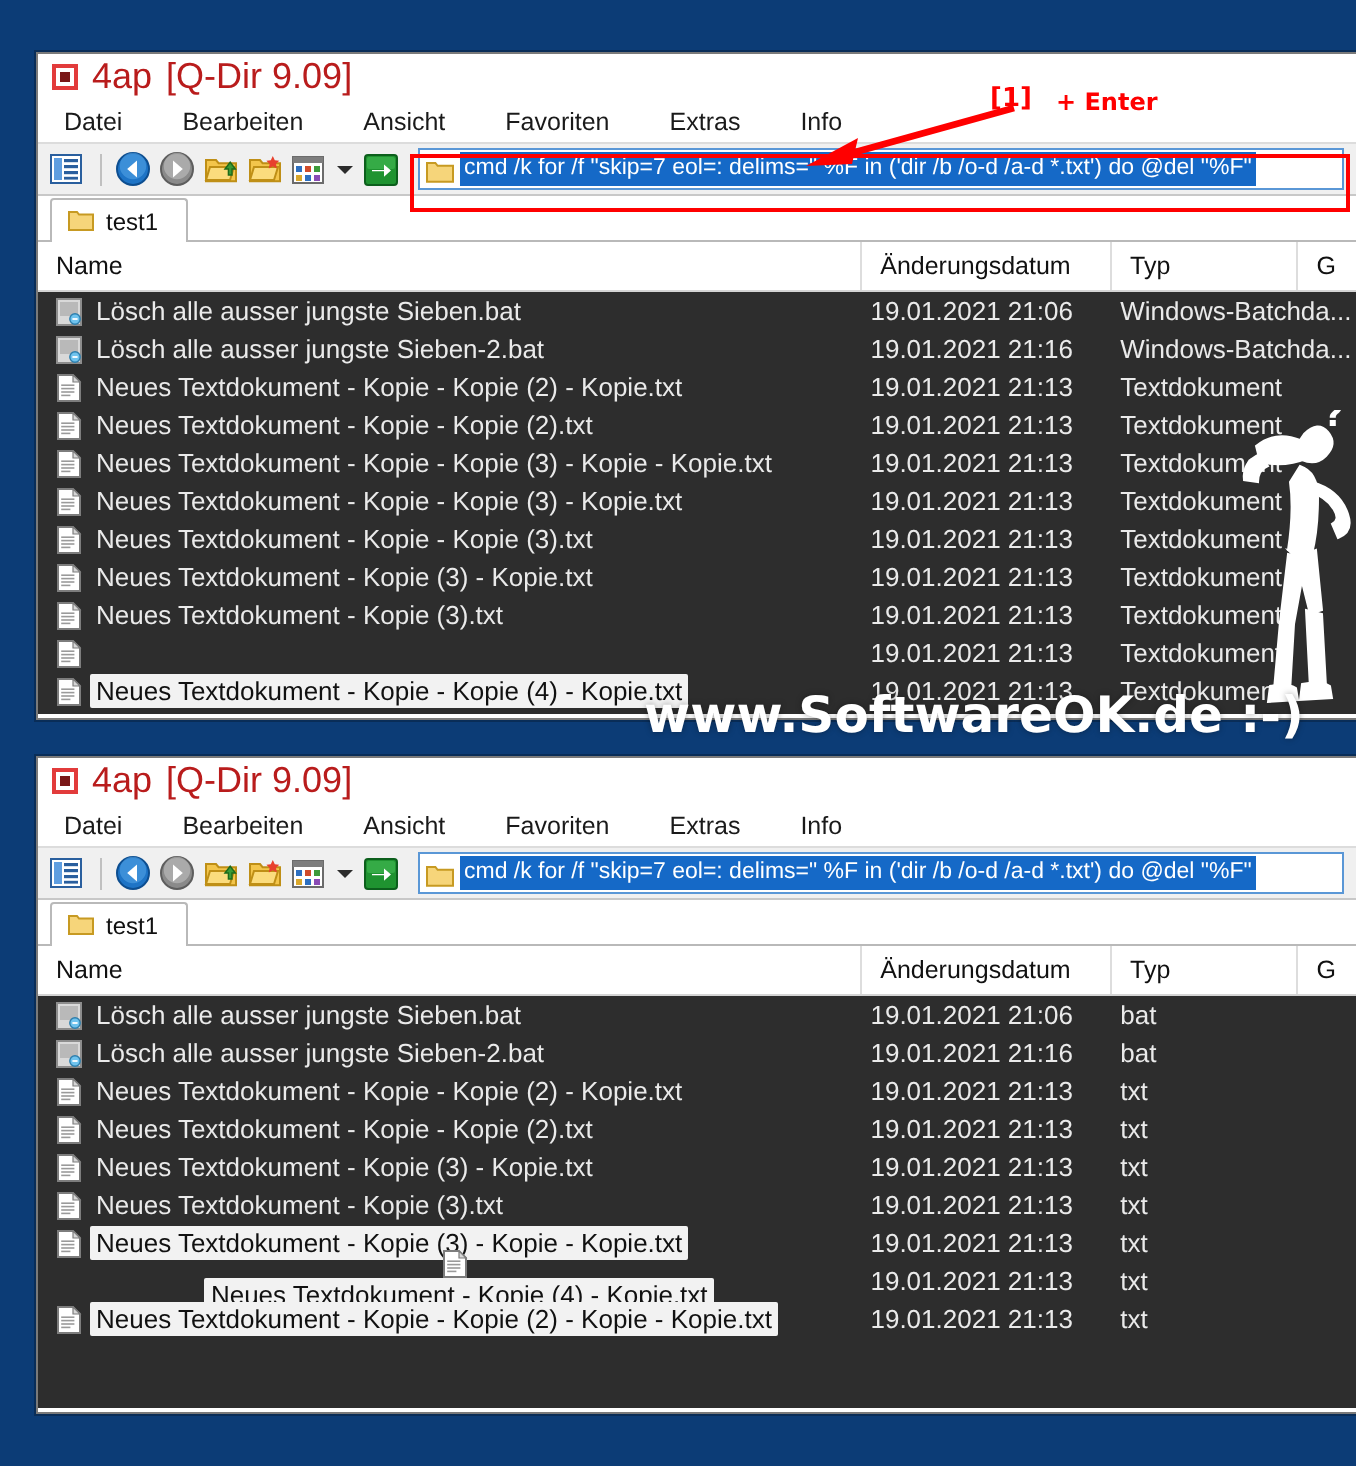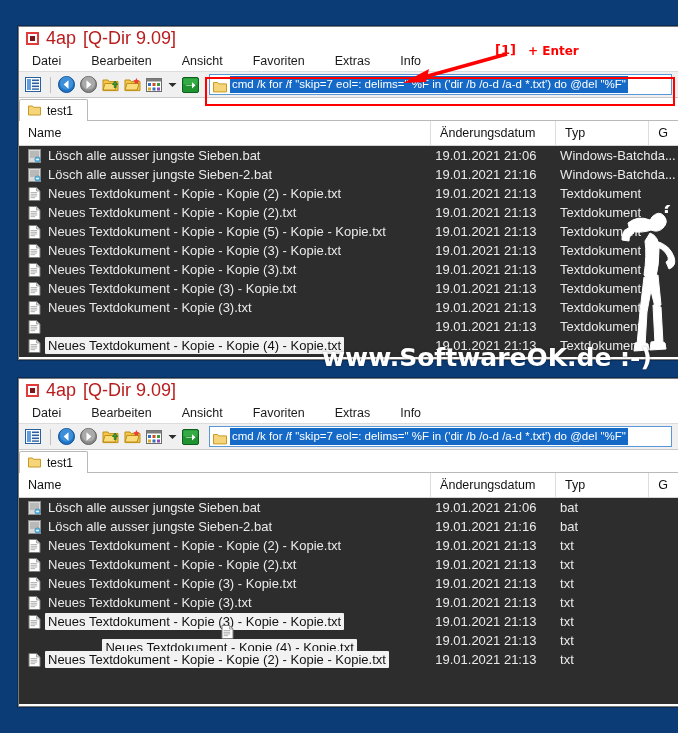--- a/index.html
+++ b/index.html
@@ -88,21 +88,21 @@
     white-space:nowrap;
     overflow:hidden;
     font-family:"Liberation Sans", sans-serif;
   }
   
   .tabstrip{
     height:22px;
     background:#ffffff;
     border-bottom:1px solid #b9b9b9;
     display:flex;align-items:center;
-    padding-left:0;
+    padding-left:6px;
   }
   .tab{
     height:21px;
     display:flex;align-items:center;
     padding:0 14px 0 8px;
     border:1px solid #b9b9b9;border-bottom:none;
     background:#ffffff;
     font-size:12px;color:#111;
     border-radius:2px 2px 0 0;
     position:relative;top:1px;
@@ -357,21 +357,21 @@
           <span class="ico"><svg width="13" height="14" viewBox="0 0 13 14">
               <path d="M1 0.5 h7.5 L12 4 v9.5 H1 Z" fill="#ffffff" stroke="#7d7d7d"></path>
               <path d="M8.5 0.5 L12 4 h-3.5 Z" fill="#d7d7d7" stroke="#7d7d7d" stroke-width=".6"></path>
               <g stroke="#9a9a9a" stroke-width=".8">
                 <path d="M2.6 5.6 h6.6"></path>
                 <path d="M2.6 7.3 h6.6"></path>
                 <path d="M2.6 9 h6.6"></path>
                 <path d="M2.6 10.7 h4.6"></path>
               </g>
             </svg></span>
-          <span class="lbl">Neues Textdokument - Kopie - Kopie (5) - Kopie - Kopie.txt</span>
+          <span class="lbl">Neues Textdokument - Kopie - Kopie (3) - Kopie - Kopie.txt</span>
         </div>
         <div class="fdate" style="width: 126px;">19.01.2021 21:13</div>
         <div class="ftype" style="width: 124px;">Textdokument</div>
       </div>
       <div class="frow">
         <div class="fname" style="width: 416px;">
           <span class="ico"><svg width="13" height="14" viewBox="0 0 13 14">
               <path d="M1 0.5 h7.5 L12 4 v9.5 H1 Z" fill="#ffffff" stroke="#7d7d7d"></path>
               <path d="M8.5 0.5 L12 4 h-3.5 Z" fill="#d7d7d7" stroke="#7d7d7d" stroke-width=".6"></path>
               <g stroke="#9a9a9a" stroke-width=".8">

